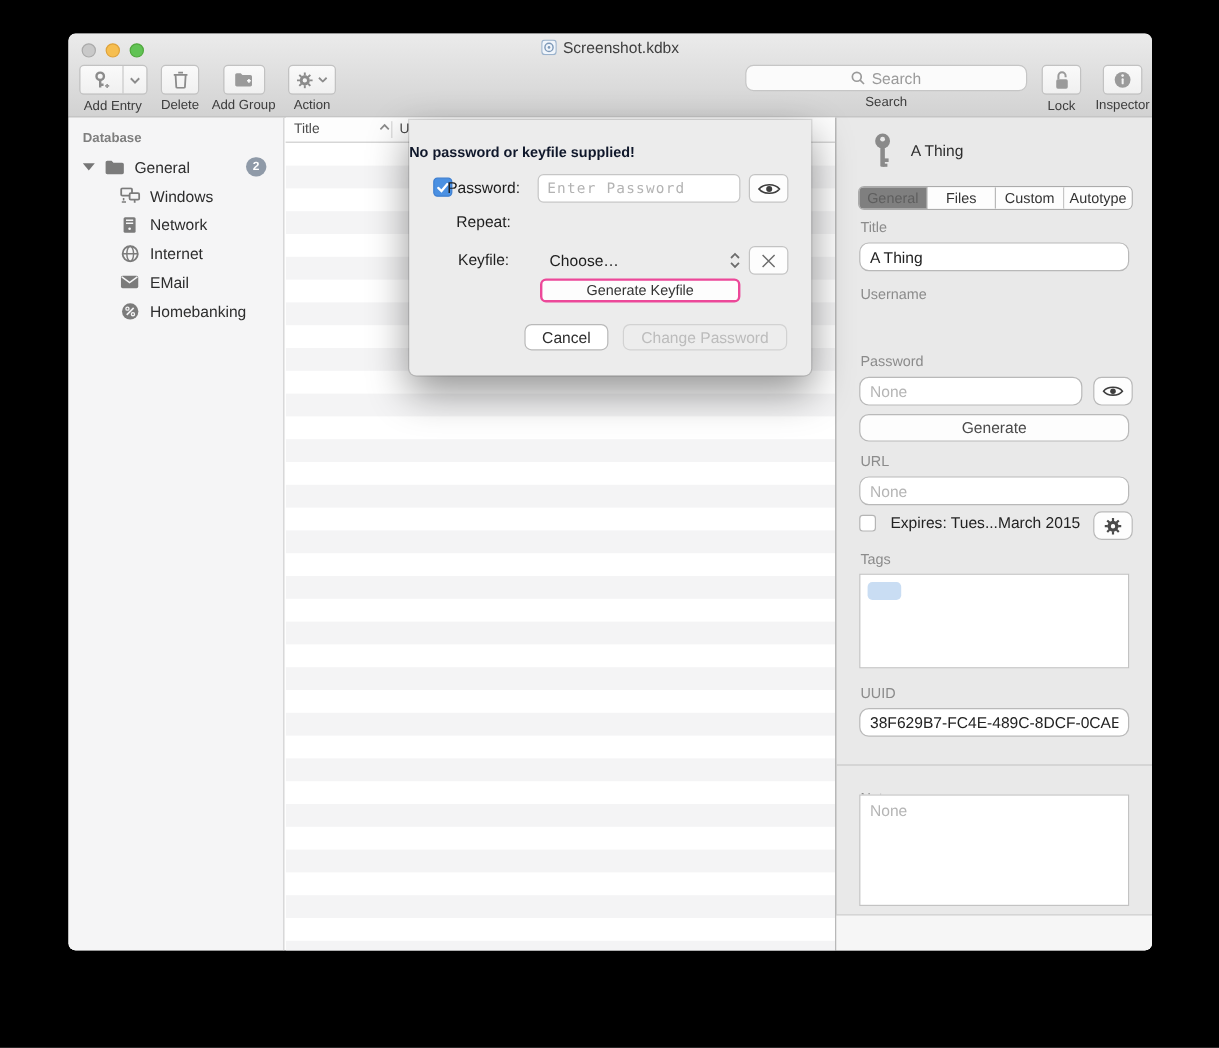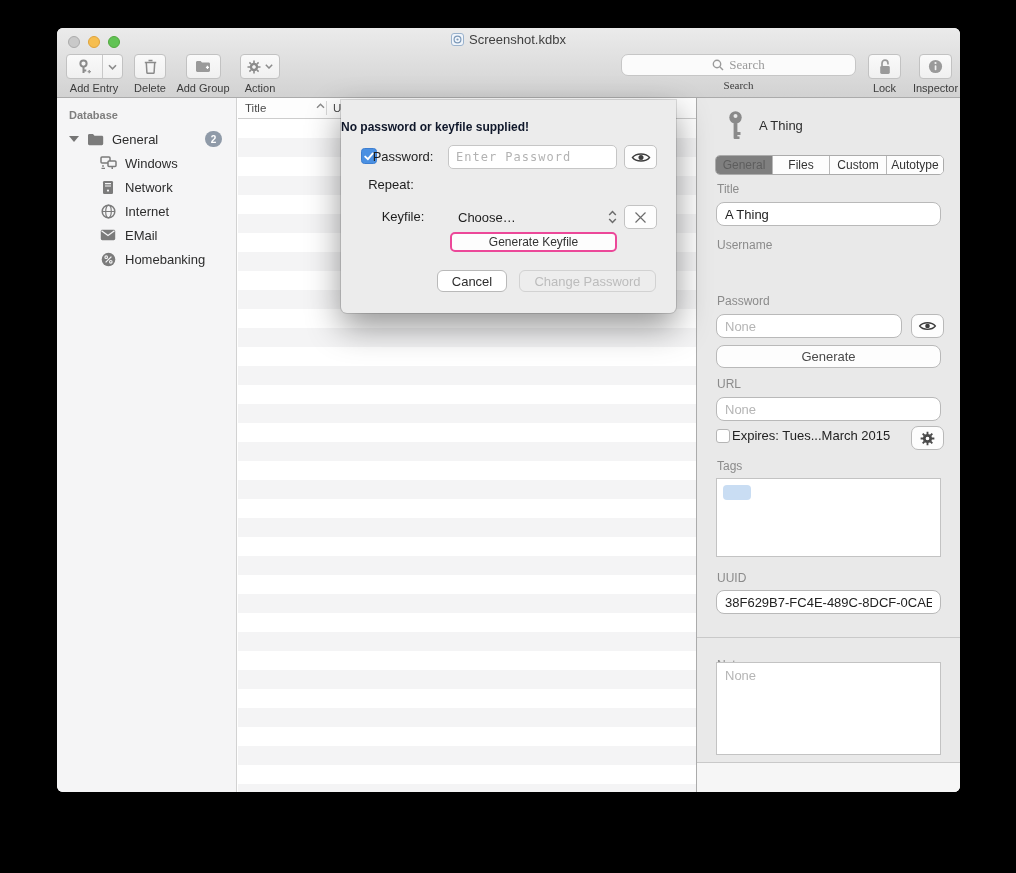--- a/index.html
+++ b/index.html
@@ -28,21 +28,21 @@
   .tbgroup { position:absolute; top:0; text-align:center; }
   .tbbtn {
     height:25px; background:linear-gradient(#fafafa,#f0f0f0);
     border:1px solid #c2c2c2; border-radius:4px;
     display:inline-flex; align-items:center; justify-content:center;
   }
   .tbbtn.split { padding:0; }
   .tbbtn.split .segL { width:36px; display:flex; align-items:center; justify-content:center; border-right:1px solid #c9c9c9; height:100%; }
   .tbbtn.split .segR { width:19px; display:flex; align-items:center; justify-content:center; height:100%; }
   .tblabel { font-size:11px; color:#3c3c3c; margin-top:3px; }
-  .searchwrap { position:absolute; left:556px; top:0; width:235px; text-align:center;font-family:Liberation Serif, serif; }
+  .searchwrap { position:absolute; left:556px; top:0; width:235px; text-align:center; }
   .searchfield {
     height:22px; border:1px solid #c6c6c6; border-radius:7px; background:#fbfbfb;
     display:flex; align-items:center; justify-content:center; gap:5px; color:#9a9a9a; font-size:13px;
   }
   .sq { width:33px; }
 
   
   .content { position:absolute; left:0; top:70px; right:0; bottom:0; }
 
   
@@ -75,21 +75,21 @@
   .seg .s.sel { background:#7f7f7f; color:#5e5e5e; }
   .flabel { position:absolute; left:20px; font-size:12px; color:#8b8b8b; }
   .ffield {
     position:absolute; left:19px; width:225px; height:24px;
     border:1px solid #b9b9b9; border-radius:8px; background:#fff;
     font-size:13px; color:#222; padding:0 8px; font-family:"Liberation Sans", sans-serif;
   }
   .ffield::placeholder { color:#b5b5b5; }
   .smallbtn { position:absolute; width:33px; height:24px; background:#fdfdfd; border:1px solid #b9b9b9; border-radius:7px; display:flex; align-items:center; justify-content:center; }
   .widebtn { position:absolute; left:19px; width:225px; height:23px; background:#fdfdfd; border:1px solid #b9b9b9; border-radius:8px; font-size:13px; color:#4a4a4a; display:flex; align-items:center; justify-content:center; }
-  .expires { position:absolute; left:19px; top:330px; display:flex; align-items:center; gap:2px; font-size:13px; color:#222; }
+  .expires { position:absolute; left:19px; top:330px; display:flex; align-items:center; gap:12px; font-size:13px; color:#222; }
   .cb { width:14px; height:14px; border:1px solid #b5b5b5; border-radius:3px; background:#fff; }
   .tagsbox { position:absolute; left:19px; top:380px; width:225px; height:79px; background:#fff; border:1px solid #c3c3c3; }
   .tagpill { position:absolute; left:6px; top:6px; width:28px; height:15px; border-radius:4px; background:var(--tag-blue); }
   .sep { position:absolute; left:0; right:0; height:1px; background:#c9c9c9; }
   .notesarea { position:absolute; left:19px; top:564px; width:225px; height:93px; background:#fff; border:1px solid #c3c3c3; resize:none; font-family:"Liberation Sans", sans-serif; font-size:13px; padding:5px 8px; color:#222; }
   .notesarea::placeholder { color:#b5b5b5; }
   .footer { position:absolute; left:0; right:0; top:665px; bottom:0; background:#f6f6f6; }
 
   
   .sheet {
@@ -447,21 +447,21 @@
     <input class="dlg-field" style="top: 45px;" type="text" placeholder="Enter Password">
     <div class="dlg-sq" style="top:45px;">
       <span>
         <svg width="20" height="13" viewBox="0 0 24 16">
             <path d="M1.5 8 C6 2.2 18 2.2 22.5 8 C18 13.8 6 13.8 1.5 8 Z" fill="none" stroke="#3d3d3d" stroke-width="1.7"></path>
             <circle cx="12" cy="8" r="3.1" fill="#3d3d3d"></circle>
           </svg>
       </span>
     </div>
 
-    <div class="dlg-label" style="left:8px;top:73px;">Repeat:</div>
+    <div class="dlg-label" style="left:20px;top:73px;">Repeat:</div>
 
     <div class="dlg-label" style="left:20px;top:105px;">Keyfile:</div>
     <div class="popup">
       <span class="val">Choose…</span>
       <span>
         <svg width="9" height="14" viewBox="0 0 9 14">
             <path d="M1.2 5 L4.5 1.6 L7.8 5" fill="none" stroke="#6c6c6c" stroke-width="1.5"></path>
             <path d="M1.2 9 L4.5 12.4 L7.8 9" fill="none" stroke="#6c6c6c" stroke-width="1.5"></path>
           </svg>
       </span>

